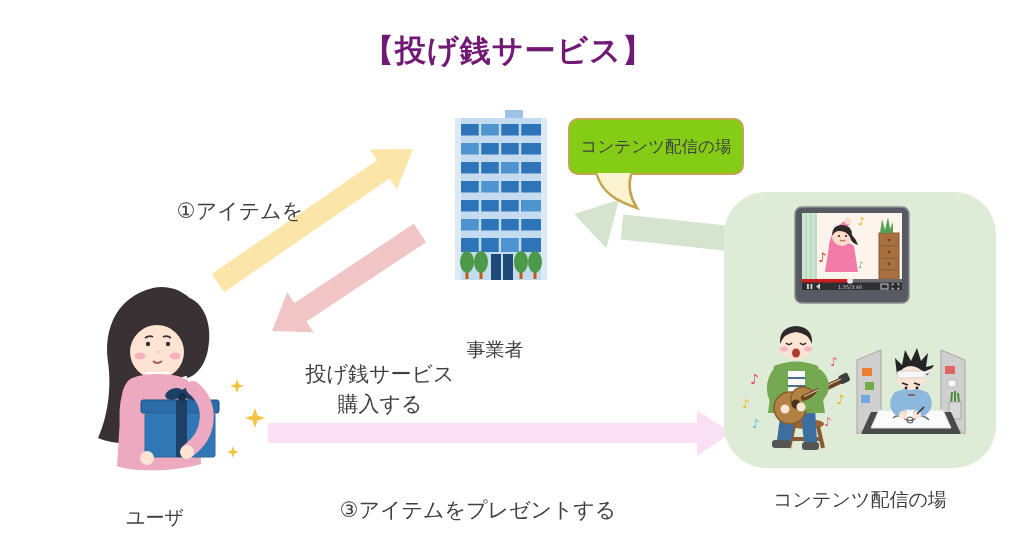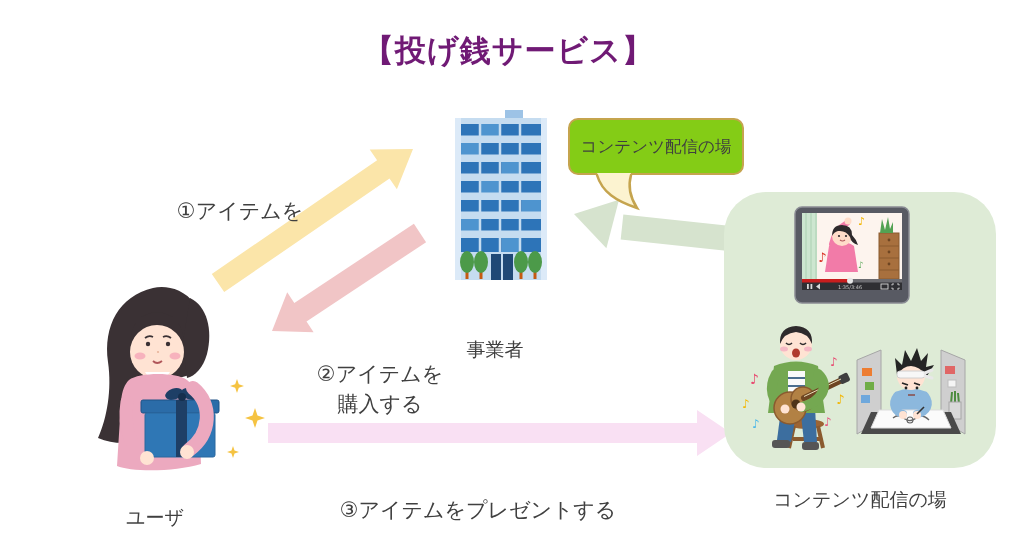--- a/index.html
+++ b/index.html
@@ -223,21 +223,21 @@
   </div>
   <svg class="abs callout-tail" viewBox="0 0 120 75">
     <path d="M 37 23 C 42 41 56 51 77 58 C 68 44 69 32 71 23 Z" fill="#fcf3d0"></path>
     <path d="M 37 25 C 42 42 56 51 77 58 C 68 44 69 32 71 25" stroke="#c5a44e" stroke-width="2.5" fill="none" stroke-linecap="round"></path>
   </svg>
 
   <div class="abs flow-label" style="left:160px;top:152px;width:160px;">
     <span style="display:block">①アイテムを</span>
   </div>
   <div class="abs flow-label" style="left:300px;top:315px;width:160px;">
-    <span style="display:block">②アイテムを</span>
+    <span style="display:block">投げ銭サービス</span>
     <span style="display:block">購入する</span>
   </div>
   <div class="abs flow-label" style="left:288px;top:451px;width:380px;">③アイテムをプレゼントする</div>
 
   <div class="abs node-label" style="left:433px;top:289px;width:124px;margin-top:48px;">事業者</div>
   <div class="abs node-label" style="left:95px;top:486px;width:120px;margin-top:19px;">ユーザ</div>
   <div class="abs node-label" style="left:724px;top:487px;width:272px;">コンテンツ配信の場</div>
 
 </div>
 

